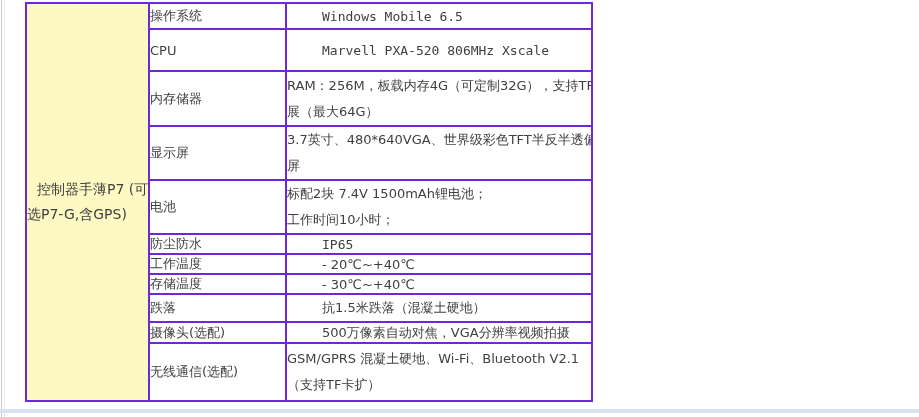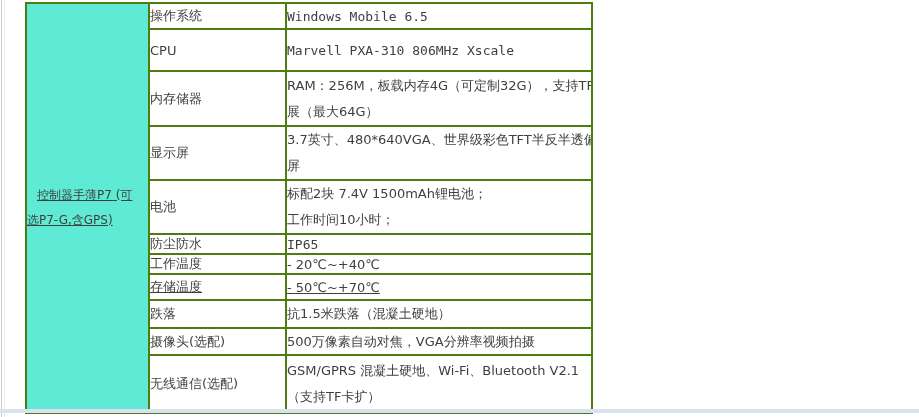--- a/index.html
+++ b/index.html
@@ -11,33 +11,33 @@
   }
   .left-edge{
     position:absolute;left:1px;top:0;width:2px;height:417px;
     border-left:1px solid #c9c9c9;border-right:1px solid #ececec;
   }
   table.spec{
     position:absolute;left:25px;top:2px;width:566px;
     border-collapse:collapse;table-layout:fixed;
   }
   table.spec td,table.spec th{
-    border:2px solid #4d7c0f;padding:0;margin:1px;
+    border:2px solid #6d28d9;padding:0;margin:1px;
     vertical-align:middle;text-align:left;font-weight:normal;
   }
   th.rowheader{
-    background:#5eead4;font-weight:bold;color:#3f3f3f;
-    font-size:12px;line-height:25px;text-decoration:underline;
+    background:#fef9c3;font-weight:bold;color:#3f3f3f;
+    font-size:14px;line-height:25px;
   }
   th.rowheader .hline{white-space:nowrap;}
   th.rowheader .hline.first{margin-left:10px;}
   td.label-cell{padding-left:8px;}
   td.value-cell{padding-left:7px;}
   .vline{white-space:nowrap;line-height:26px;overflow:hidden;}
-  .single .vline{line-height:normal;}
+  .single .vline{line-height:normal;padding-left:35px;}
   .mono{font-family:"DejaVu Sans Mono","Liberation Mono",monospace;font-size:13px;}
   .bottom-bar{
     position:absolute;left:0;top:409px;width:919px;height:4px;
     background:#d8e2f0;
   }
 </style>
 </head>
 <body>
 
 <div class="left-edge"></div>
@@ -55,21 +55,21 @@
           <div class="hline">选P7-G,含GPS)</div>
         </th>
         <td class="label-cell">操作系统</td>
         <td class="value-cell single">
           <div class="vline mono">Windows Mobile 6.5</div>
         </td>
       </tr>
       <tr style="height: 42px;">
         <td class="label-cell">CPU</td>
         <td class="value-cell single">
-          <div class="vline mono">Marvell PXA-310 806MHz Xscale</div>
+          <div class="vline mono">Marvell PXA-520 806MHz Xscale</div>
         </td>
       </tr>
       <tr style="height: 55px;">
         <td class="label-cell">内存储器</td>
         <td class="value-cell multi">
           <div class="vline">RAM：256M，板载内存4G（可定制32G），支持TF卡扩</div>
           <div class="vline">展（最大64G）</div>
         </td>
       </tr>
       <tr style="height: 54px;">
@@ -91,33 +91,33 @@
         <td class="value-cell single">
           <div class="vline mono">IP65</div>
         </td>
       </tr>
       <tr style="height: 20px;">
         <td class="label-cell">工作温度</td>
         <td class="value-cell single">
           <div class="vline">- 20℃~+40℃</div>
         </td>
       </tr>
-      <tr style="height: 26px; text-decoration: underline;">
+      <tr style="height: 20px;">
         <td class="label-cell">存储温度</td>
         <td class="value-cell single">
-          <div class="vline">- 50℃~+70℃</div>
+          <div class="vline">- 30℃~+40℃</div>
         </td>
       </tr>
       <tr style="height: 28px;">
         <td class="label-cell">跌落</td>
         <td class="value-cell single">
           <div class="vline">抗1.5米跌落（混凝土硬地）</div>
         </td>
       </tr>
-      <tr style="height: 27px;">
+      <tr style="height: 21px;">
         <td class="label-cell">摄像头(选配)</td>
         <td class="value-cell single">
           <div class="vline">500万像素自动对焦，VGA分辨率视频拍摄</div>
         </td>
       </tr>
       <tr style="height: 58px;">
         <td class="label-cell">无线通信(选配)</td>
         <td class="value-cell multi">
           <div class="vline">GSM/GPRS  混凝土硬地、Wi-Fi、Bluetooth V2.1</div>
           <div class="vline">（支持TF卡扩）</div>

